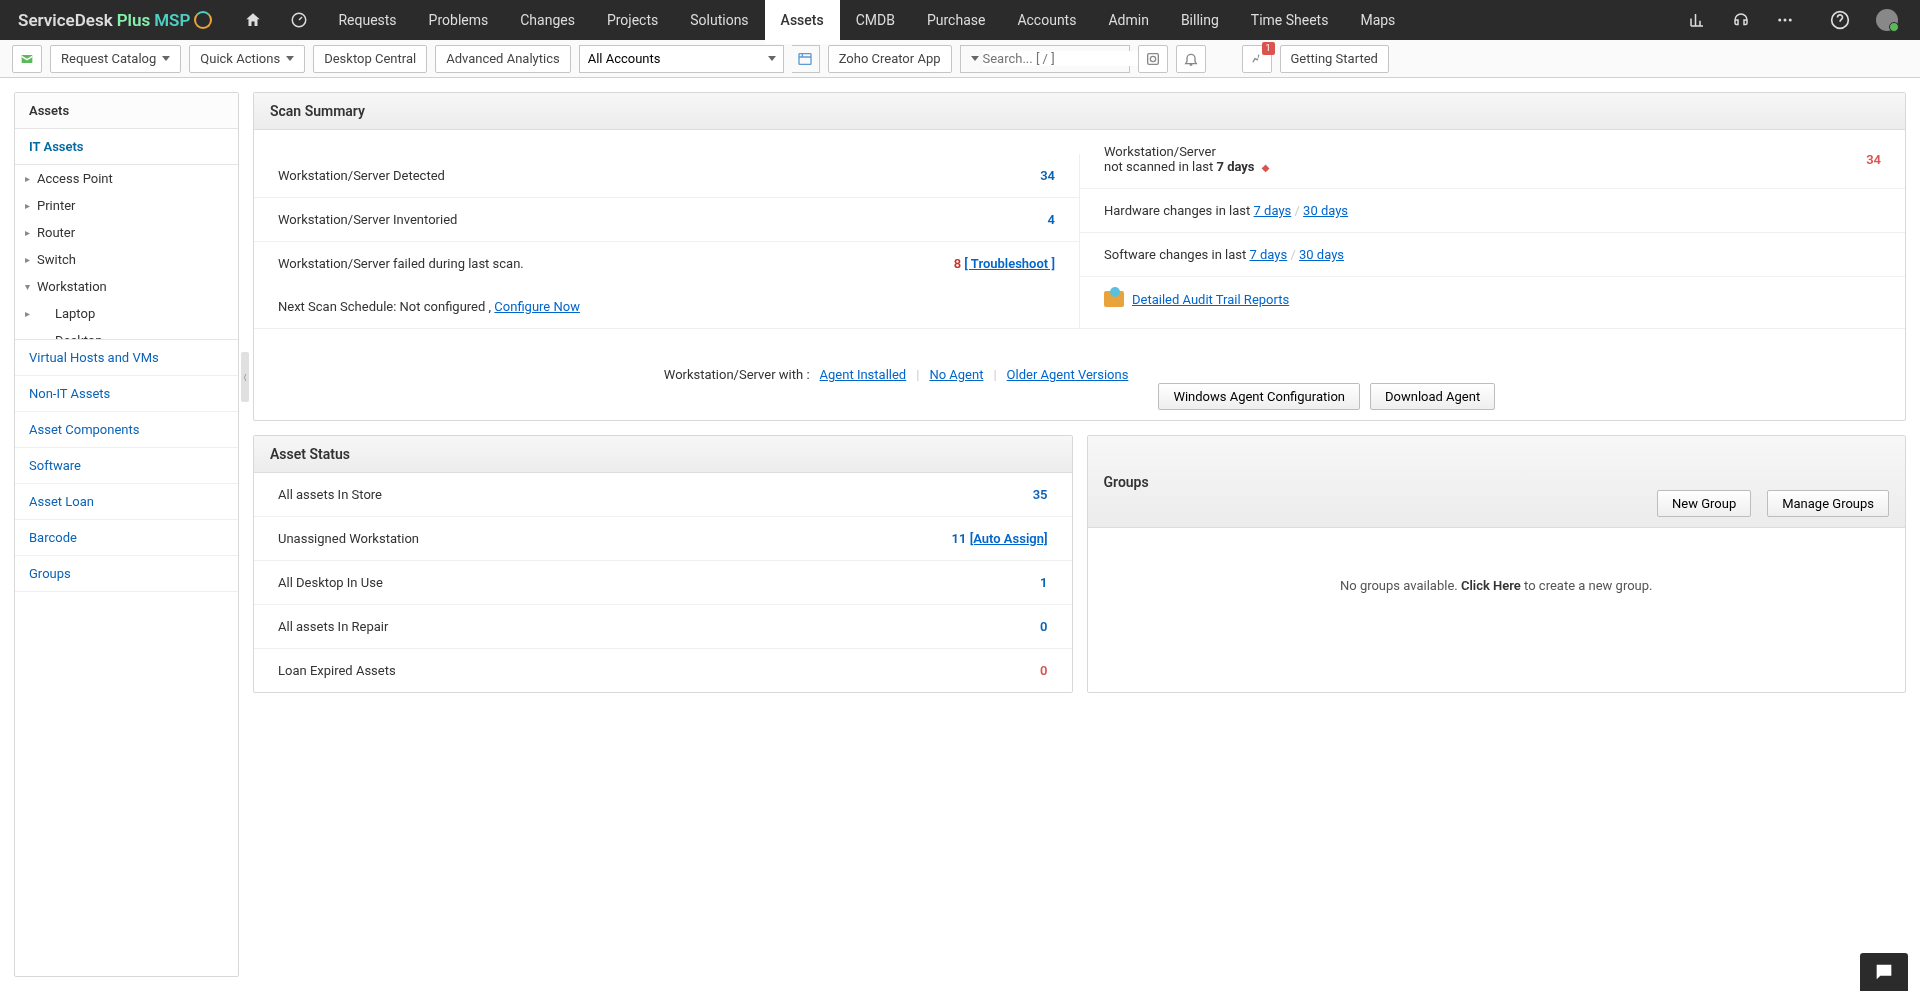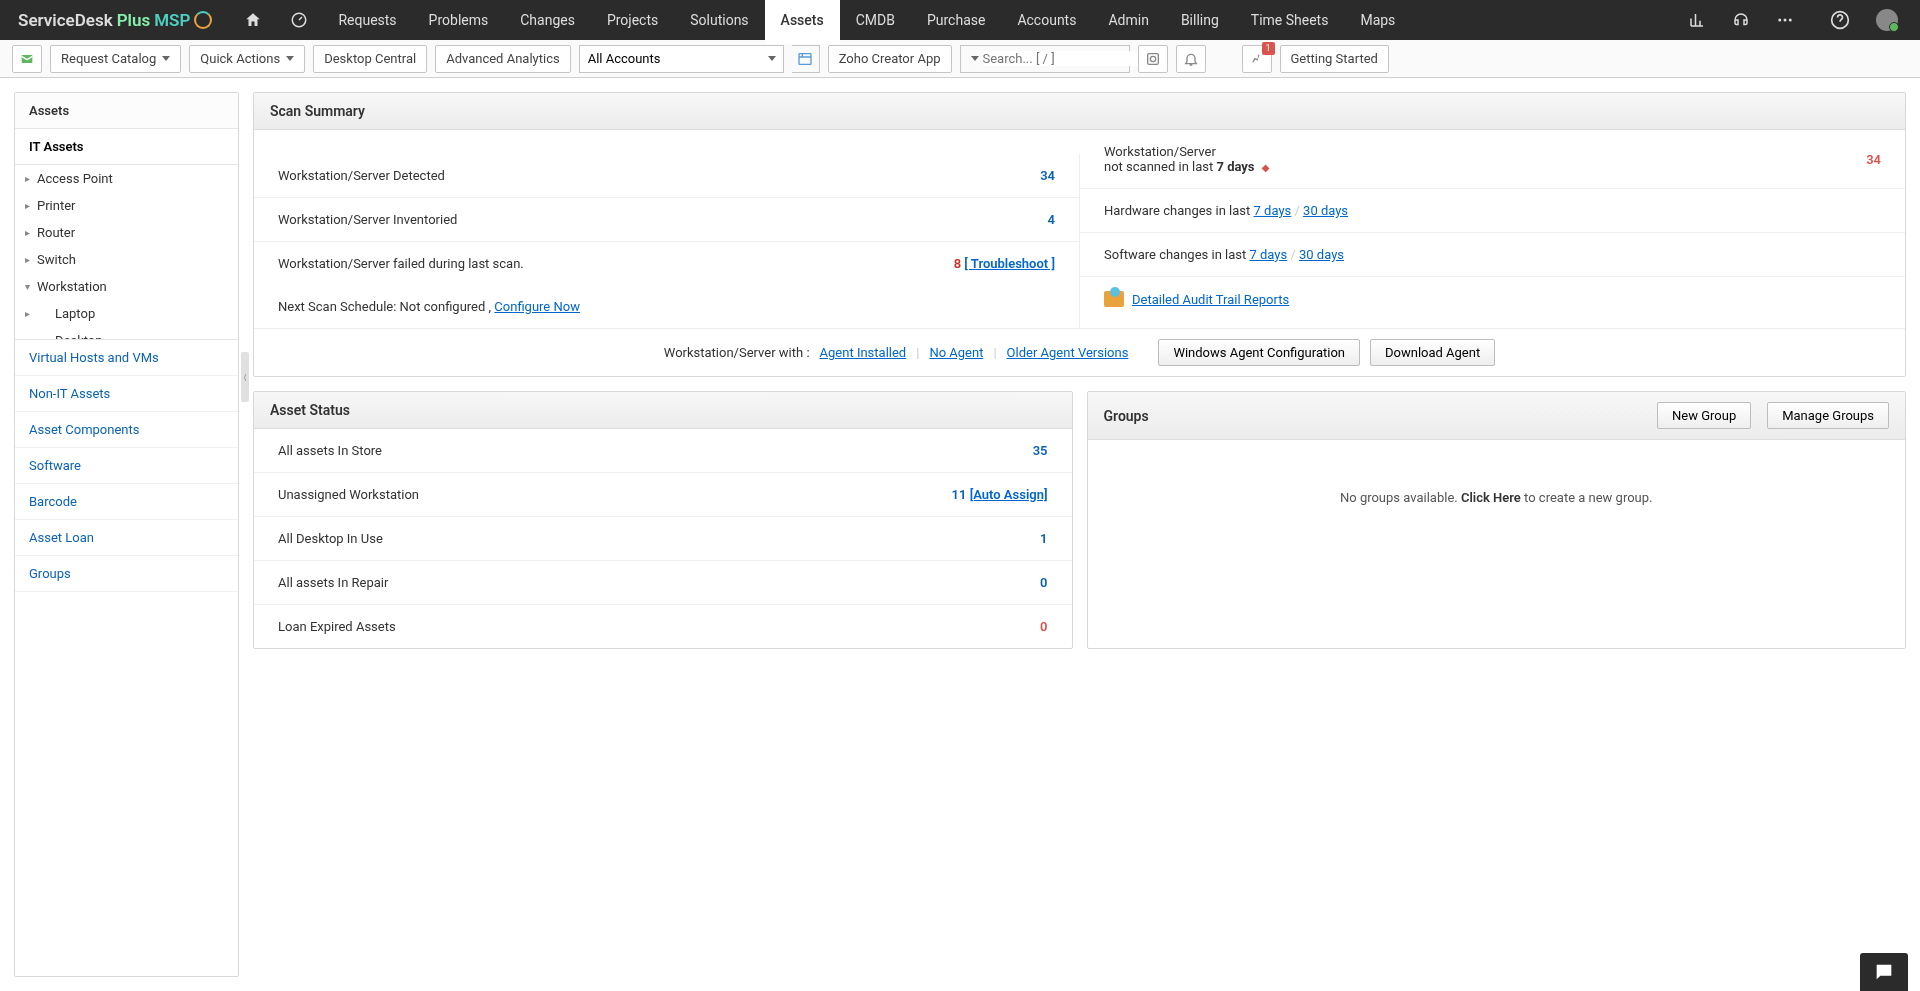--- a/index.html
+++ b/index.html
@@ -29,21 +29,21 @@
     .tb-select .chevdown { position:absolute; right:8px; top:11px; }
     .tb-icon-attach { width:28px; height:28px; border:1px solid #c5c5c5; border-left:none; display:flex; align-items:center; justify-content:center; cursor:pointer; }
     .search-box { width:170px; height:28px; border:1px solid #c5c5c5; display:flex; align-items:center; padding:0 6px; }
     .search-box input { border:0; outline:0; flex:1; font-size:13px; }
     .pin-badge { position:relative; }
     .pin-badge .badge { position:absolute; top:-4px; right:-4px; width:13px; height:13px; background:#d9534f; color:#fff; font-size:9px; display:flex; align-items:center; justify-content:center; border-radius:2px; }
     
     .main { display:flex; gap:14px; padding:14px; min-height:calc(100vh - 78px); }
     .sidebar { width:225px; border:1px solid #d8d8d8; border-radius:2px; background:#fff; }
     .side-head { padding:10px 14px; font-weight:600; border-bottom:1px solid #e5e5e5; background:#fcfcfc; }
-    .side-section { padding:10px 14px; font-weight:600; color:#000000; border-bottom:1px solid #e5e5e5; cursor:pointer; font-size:13px; }
+    .side-section { padding:10px 14px; font-weight:600; color:#0369a1; border-bottom:1px solid #e5e5e5; cursor:pointer; font-size:13px; }
     .side-link { padding:10px 14px; color:#0b63b8; border-bottom:1px solid #f0f0f0; cursor:pointer; font-size:13px; }
     .tree { border-bottom:1px solid #e5e5e5; max-height:175px; overflow-y:auto; position:relative; }
     .tree-item { padding:6px 14px 6px 22px; position:relative; cursor:pointer; }
     .tree-item.sub { padding-left:40px; }
     .tree-item::before { content:"▸"; position:absolute; left:10px; color:#888; font-size:10px; top:8px; }
     .tree-item.expanded::before { content:"▾"; }
     
     .content { flex:1; display:flex; flex-direction:column; gap:14px; position:relative; }
     .collapse-handle { position:absolute; left:-12px; top:260px; width:8px; height:50px; background:#e0e0e0; cursor:pointer; border-radius:2px; display:flex; align-items:center; justify-content:center; font-size:8px; color:#888; }
     
@@ -61,21 +61,21 @@
     .scan-val.fail .num { color:#c9302c; font-weight:600; }
     .scan-val.red { color:#d9534f; font-weight:600; }
     .scan-note { padding:14px 24px; color:#333; }
     .sort-icon { color:#d9534f; font-size:10px; margin-left:4px; }
     .bold7 { font-weight:700; }
     .audit-row { padding:14px 24px; display:flex; align-items:center; gap:8px; }
     .audit-icon { width:20px; height:16px; background:#e8a33d; border-radius:2px; position:relative; }
     .audit-icon::after { content:""; position:absolute; width:10px; height:10px; background:#5bc0de; border-radius:50%; left:6px; top:-4px; }
     
     .agent-bar { padding:10px 24px; border-top:1px solid #eee; display:flex; align-items:center; gap:10px; justify-content:center; font-size:13px; }
-    .btn-grey { padding:5px 14px; border:1px solid #bdbdbd; background:linear-gradient(#fff,#eee); border-radius:2px; cursor:pointer; font-size:13px; }
+    .btn-grey { padding:5px 14px; border:1px solid #bdbdbd; background:linear-gradient(#fff,#eee); border-radius:2px; cursor:pointer; font-size:13px;margin-top:44px; }
     .sep { color:#ccc; }
     
     .row2 { display:flex; gap:14px; }
     .row2 .panel { flex:1; }
     .groups-body { padding:50px 20px; text-align:center; color:#555; }
     .groups-body .click-here { font-weight:600; color:#333; cursor:pointer; }
     .panel-head .btn-grey { font-weight:400; font-size:13px; margin-left:auto; }
     
     .chat-fab { position:fixed; bottom:0; right:12px; width:48px; height:38px; background:#2b2b2b; color:#fff; display:flex; align-items:center; justify-content:center; cursor:pointer; border-top-left-radius:3px; border-top-right-radius:3px; }
     
@@ -219,22 +219,22 @@
         <div class="tree-item">Switch</div>
         <div class="tree-item expanded">Workstation</div>
         <div class="tree-item sub">Laptop</div>
         <div class="tree-item sub">Desktop</div>
       </div>
     <div id="sidebar-links">
         <div class="side-link">Virtual Hosts and VMs</div>
         <div class="side-link">Non-IT Assets</div>
         <div class="side-link">Asset Components</div>
         <div class="side-link">Software</div>
+        <div class="side-link">Asset Loan</div>
         <div class="side-link">Barcode</div>
-        <div class="side-link">Asset Loan</div>
         <div class="side-link">Groups</div>
       </div>
   </div>
 
   <div class="content">
     <div class="collapse-handle">⟨</div>
 
     <div class="panel">
       <div class="panel-head">Scan Summary</div>
       <div class="scan-summary">

